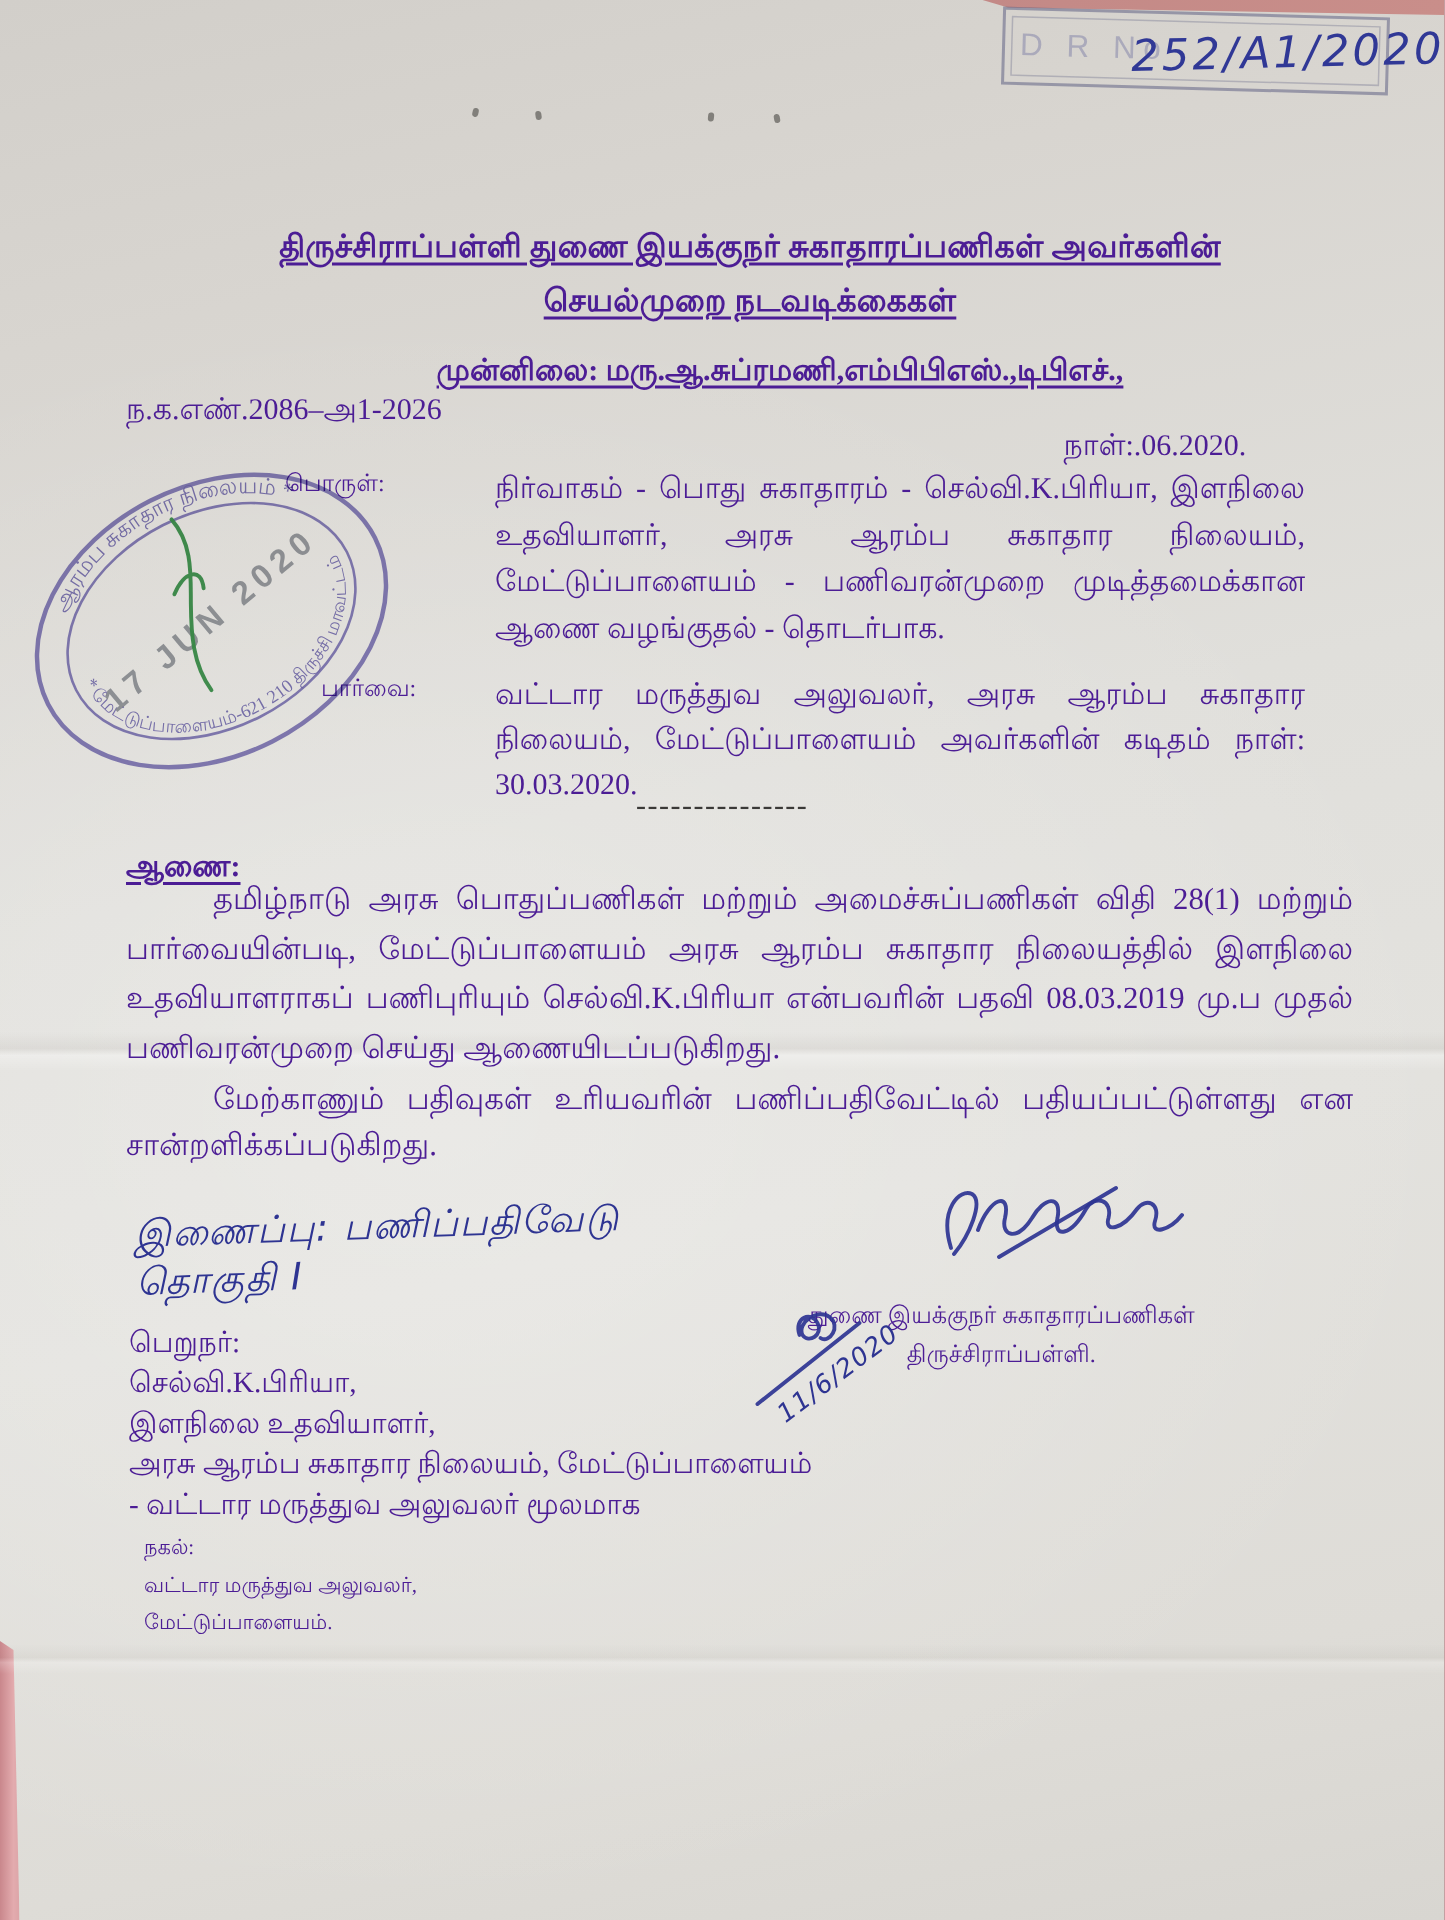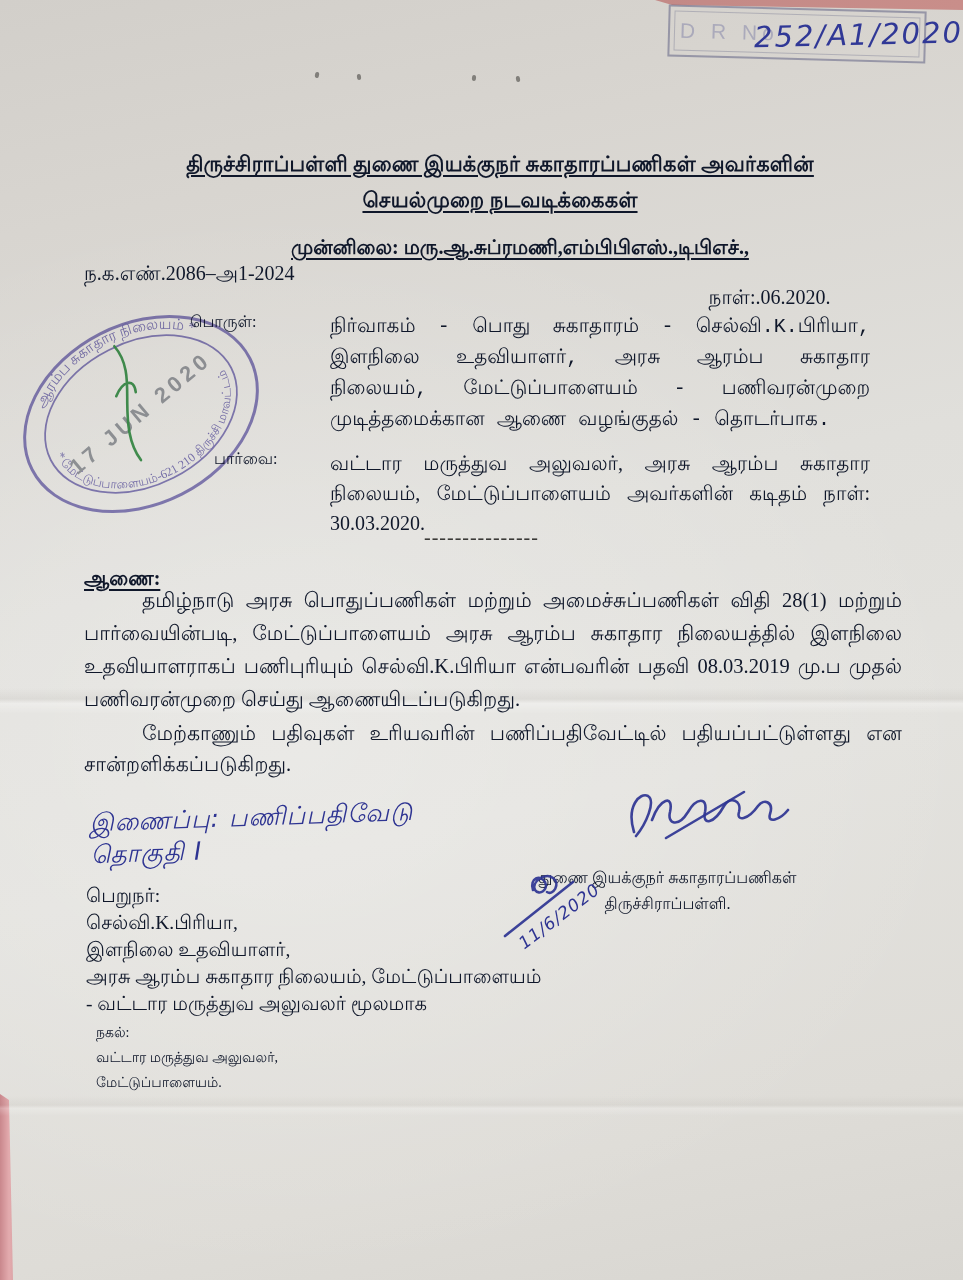--- a/index.html
+++ b/index.html
@@ -22,32 +22,32 @@
   .pink-strip-left{
     position:absolute; left:0; top:1094px; width:15px; height:186px;
     background:linear-gradient(90deg,#c9878c,#e3abae 60%,#d9a2a5);
     clip-path:polygon(0 0,9px 6px,13px 100%,0 100%);
   }
   .fold{position:absolute; left:0; width:963px; pointer-events:none;}
   .fold.f1{top:688px; height:26px;
     background:linear-gradient(to bottom,rgba(0,0,0,0) 0%,rgba(105,96,86,.08) 42%,rgba(255,255,255,.30) 60%,rgba(0,0,0,0) 100%);}
   .fold.f2{top:1096px; height:20px;
     background:linear-gradient(to bottom,rgba(0,0,0,0) 0%,rgba(105,96,86,.06) 45%,rgba(255,255,255,.22) 62%,rgba(0,0,0,0) 100%);}
-  .txt{position:absolute; color:#0f172a;}
+  .txt{position:absolute; color:#4c1d95;}
   .title-wrap{left:80px; top:146px; width:840px; text-align:center; line-height:36px;}
   .title-line{font-size:21px; font-weight:bold; letter-spacing:.2px;}
   .title-line span, .presence span, .order-label span{
     text-decoration:underline; text-underline-offset:4px; text-decoration-thickness:1.5px;}
   .presence{left:100px; top:236px; width:840px; text-align:center; font-size:20px; font-weight:bold;}
   .refno{left:84px; top:262px; font-size:20px;}
-  .dateline{left:682px; top:286px; width:175px; font-size:20px; display:flex; justify-content:center;}
+  .dateline{left:709px; top:286px; width:175px; font-size:20px; display:flex; justify-content:flex-start;}
   .block-label{font-size:16px;}
   .subject-label{left:190px; top:313px;}
   .subject-text{left:330px; top:311px; width:540px; font-size:20px; line-height:31px;
-    text-align:justify; text-align-last:left;font-family:Liberation Mono, monospace;}
+    text-align:justify; text-align-last:left;}
   .reference-label{left:190px; top:450px;margin-left:24px;}
   .reference-text{left:330px; top:448px; width:540px; font-size:20px; line-height:30px;
     text-align:justify; text-align-last:left;}
   .separator{left:424px; top:526px; font-size:20px; letter-spacing:1px; color:#3a3937;}
   .order-label{left:84px; top:556px; font-size:20px; font-weight:bold;margin-top:11px;}
   .para{left:84px; top:584px; width:818px; font-size:20.5px; line-height:33px;
     text-align:justify; text-align-last:left; text-indent:58px;}
   .para.p2{top:718px; line-height:31px;}
   .recipient{left:86px; top:882px; font-size:19.5px; line-height:27px;}
   .copy{left:96px; top:1020px; font-size:14px; line-height:25px;}
@@ -97,21 +97,21 @@
   <div class="speck" style="left:357px;top:74px;transform:rotate(-8deg)"></div>
   <div class="speck" style="left:472px;top:75px;transform:rotate(6deg)"></div>
   <div class="speck" style="left:516px;top:76px;transform:rotate(-10deg)"></div>
 
   <div class="txt title-wrap">
     <div class="title-line"><span>திருச்சிராப்பள்ளி துணை இயக்குநர் சுகாதாரப்பணிகள் அவர்களின்</span></div>
     <div class="title-line"><span>செயல்முறை நடவடிக்கைகள்</span></div>
   </div>
   <div class="txt presence"><span>முன்னிலை: மரு.ஆ.சுப்ரமணி,எம்பிபிஎஸ்.,டிபிஎச்.,</span></div>
 
-  <div class="txt refno">ந.க.எண்.2086–அ1-2024</div>
+  <div class="txt refno">ந.க.எண்.2086–அ1-2026</div>
   <div class="txt dateline">
     <span>நாள்:</span>
     <span>.06.2020.</span>
   </div>
 
   <div class="txt block-label subject-label">பொருள்:</div>
   <div class="txt subject-text">நிர்வாகம் - பொது சுகாதாரம் - செல்வி.K.பிரியா, இளநிலை உதவியாளர், அரசு ஆரம்ப சுகாதார நிலையம், மேட்டுப்பாளையம் - பணிவரன்முறை முடித்தமைக்கான ஆணை வழங்குதல் - தொடர்பாக.</div>
 
   <div class="txt block-label reference-label">பார்வை:</div>
   <div class="txt reference-text">வட்டார மருத்துவ அலுவலர், அரசு ஆரம்ப சுகாதார நிலையம், மேட்டுப்பாளையம் அவர்களின் கடிதம் நாள்: 30.03.2020.</div>

